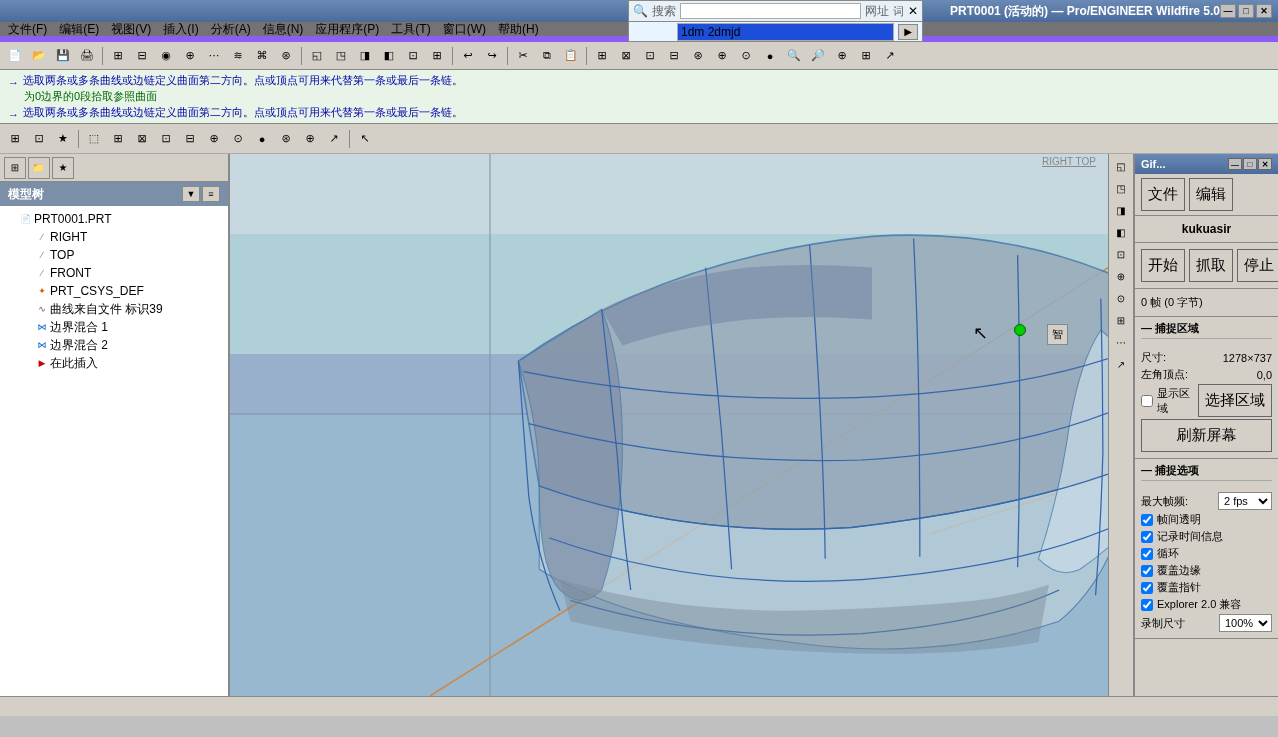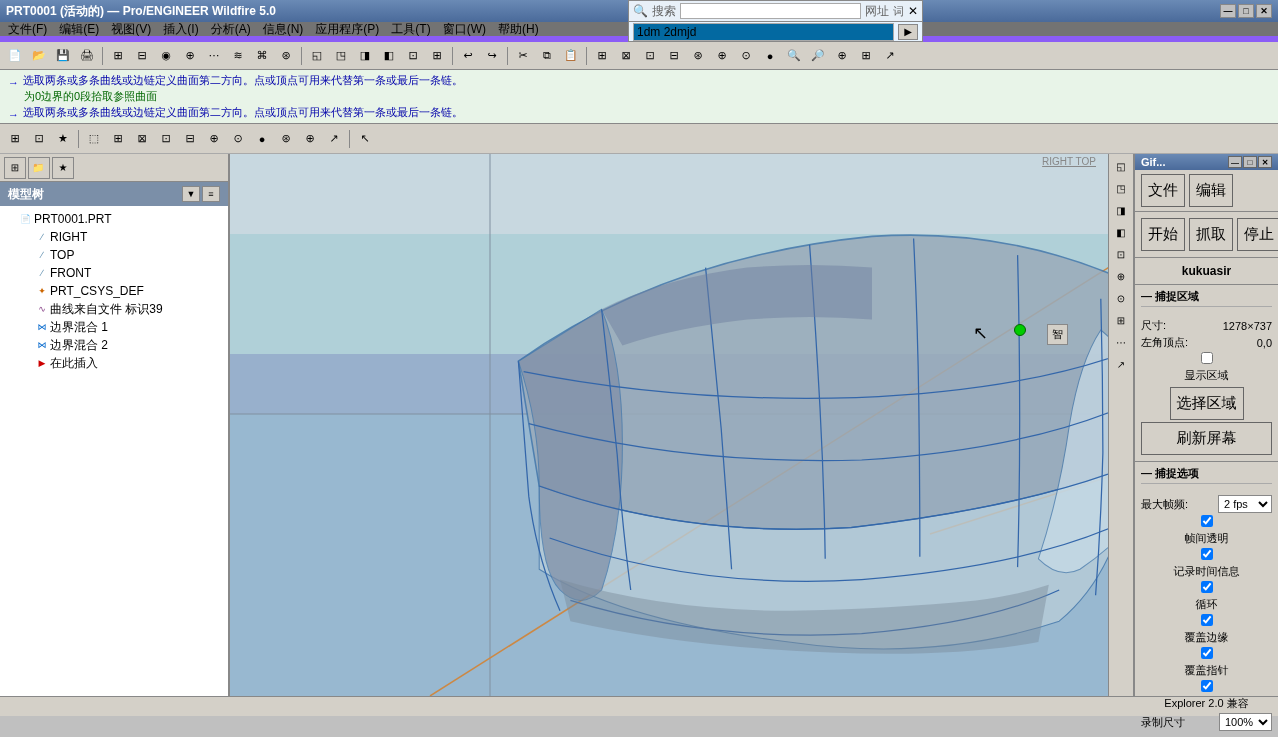--- a/index.html
+++ b/index.html
@@ -9,21 +9,21 @@
     #title-bar {
       background: linear-gradient(to bottom, #6a8ab5, #4a6a9a);
       height: 22px;
       display: flex;
       align-items: center;
       padding: 0 6px;
       color: white;
       font-size: 12px;
       font-weight: bold;
     }
-    #title-bar .title-text { flex: 1; }
+    #title-bar .title-text { flex: 1; text-align: right; }
     #title-bar .win-btns { display: flex; gap: 2px; }
     #title-bar .win-btn {
       width: 16px; height: 14px;
       background: #c0c0c0;
       border: 1px solid #888;
       font-size: 9px;
       display: flex; align-items: center; justify-content: center;
       cursor: pointer; color: #000;
     }
 
@@ -214,21 +214,20 @@
       color: #000;
       margin-bottom: 11px;
       border-bottom: 1px solid #aaa;
       padding-bottom: 2px;
     }
     .rp-checkbox-row {
       display: flex;
       align-items: center;
       gap: 4px;
       margin: 2px 0;
-      flex-direction: column;
     }
     .rp-checkbox-row input[type=checkbox] { width: 12px; height: 12px; }
     .rp-select {
       font-size: 11px;
       padding: 1px;
       background: #fff;
       border: 1px solid #888;
     }
 
     
@@ -576,33 +575,38 @@
     </div>
 
     <div class="rp-section" style="padding:2px 6px;">
       <div class="rp-row">
         <span class="rp-btn">文件</span>
         <span class="rp-btn">编辑</span>
       </div>
     </div>
 
     <div class="rp-section">
+      <div class="rp-row" style="justify-content:center;">
+        <span class="rp-value" style="font-weight:bold;font-size:12px;">kukuasir</span>
+      </div>
+    </div>
+
+    <div class="rp-section">
       <div class="rp-row" style="justify-content:space-between;">
         <button class="rp-btn">开始</button>
         <button class="rp-btn">抓取</button>
         <button class="rp-btn">停止</button>
       </div>
     </div>
 
     <div class="rp-section">
-      <div class="rp-row" style="justify-content:center;">
-        <span class="rp-value" style="font-weight:bold;font-size:12px;">kukuasir</span>
-      </div>
-    </div>
-
+      <div class="rp-row">
+        <span class="rp-value">0 帧  (0 字节)</span>
+      </div>
+    </div>
 
     <div class="rp-section">
       <div class="rp-section-title">
         — <span>捕捉区域</span>
       </div>
       <div class="rp-row">
         <span class="rp-label">尺寸:</span>
         <span class="rp-value">1278×737</span>
       </div>
       <div class="rp-row">
@@ -675,16 +679,16 @@
   <div style="background:#e8f0f8;border:1px solid #888;display:flex;align-items:center;padding:2px 4px;gap:4px;height:22px;width:295px;">
     <span style="font-size:12px;">🔍</span>
     <span style="font-size:12px;color:#666;">搜索</span>
     <div style="flex:1;background:white;border:1px solid #aaa;padding:1px 3px;font-size:12px;min-height:16px;"></div>
     <span style="font-size:12px;color:#666;cursor:pointer;">网址</span>
     <span style="font-size:11px;color:#666;cursor:pointer;">词</span>
     <span style="font-size:12px;cursor:pointer;">✕</span>
   </div>
 
   <div style="background:#e8f4ff;border:1px solid #888;border-top:none;display:flex;align-items:center;padding:2px 4px;gap:4px;height:20px;width:295px;">
-    <div style="flex:1;background:#0369a1;border:1px solid #aaa;padding:1px 3px;font-size:12px;">1dm 2dmjd</div>
+    <div style="flex:1;background:#1d4ed8;border:1px solid #aaa;padding:1px 3px;font-size:12px;margin-left:44px;">1dm 2dmjd</div>
     <div style="width:20px;height:16px;background:#d4d0c8;border:1px solid #888;display:flex;align-items:center;justify-content:center;font-size:10px;cursor:pointer;">▶</div>
   </div>
 </div>
 
 </body></html>

